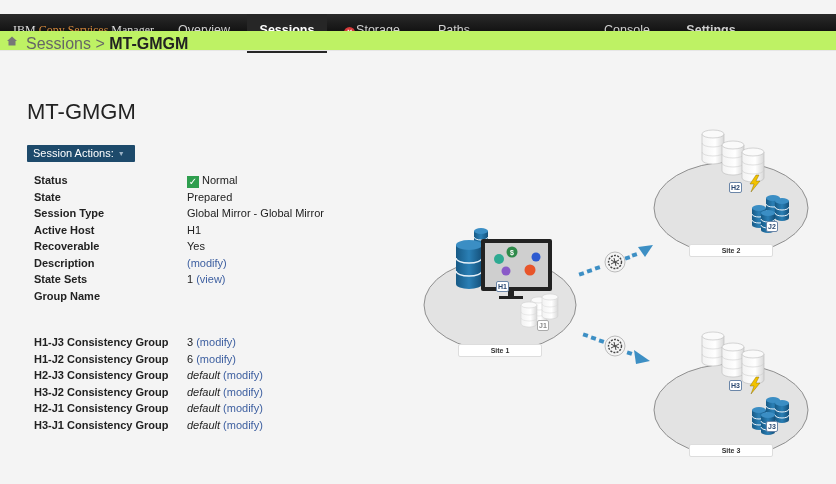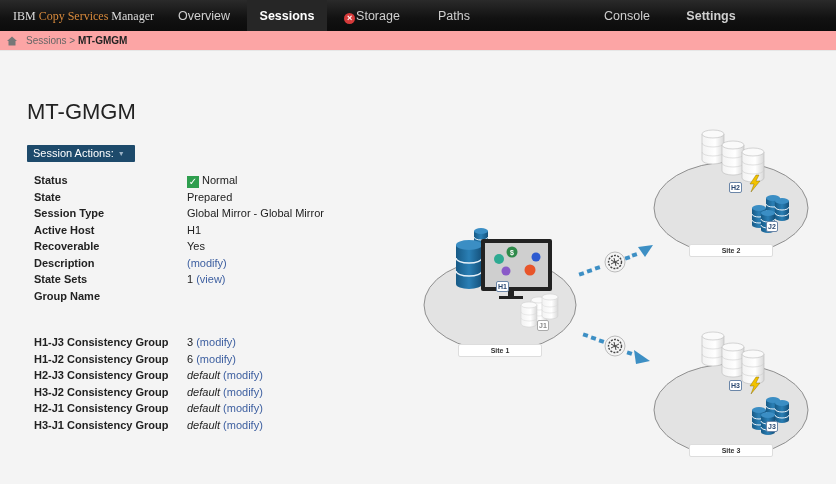--- a/index.html
+++ b/index.html
@@ -1,29 +1,29 @@
 <!DOCTYPE html>
 <html><head>
 <meta charset="utf-8">
 <style>
   * { box-sizing: border-box; margin: 0; padding: 0; }
   html, body { width: 836px; height: 484px; overflow: hidden; }
   body { background: #f4f4f4; font-family: "Liberation Sans", sans-serif; color: #222; position: relative; }
 
   
-  .topnav { position: absolute; left: 0; top: 0; width: 836px; height: 31px;
+  .topnav { position: absolute; left: 0; top: 14px; width: 836px; height: 31px;
     background: linear-gradient(#2a2a2a, #111 60%, #0c0c0c); display: flex; align-items: center; }
   .brand { position: absolute; left: 13px; top: 9px; font-family: "Liberation Serif", serif; font-size: 12px; color: #ddd; white-space: nowrap; }
   .brand .accent { color: #d88a3c; }
   .nav-item { position: absolute; top: 0; height: 39px; line-height: 33px; font-size: 12.5px; color: #cfcfcf; text-align: center; white-space: nowrap; }
   .nav-item.active { background: #262626; color: #fff; font-weight: bold; }
   .nav-item .err { display: inline-block; width: 11px; height: 11px; border-radius: 50%; background: #d53a3a; color: #fff; font-size: 9px; line-height: 11px; text-align: center; vertical-align: -1px; margin-right: 1px; font-weight: bold; }
 
   
-  .breadcrumb { position: absolute; left: 0; top: 31px; width: 836px; height: 20px; background: #fca5a5; border-bottom: 1px solid #e6e6e6; font-size: 10px; color: #666; }
+  .breadcrumb { position: absolute; left: 0; top: 31px; width: 836px; height: 20px; background: #bef264; border-bottom: 1px solid #e6e6e6; font-size: 16px; color: #666; }
   .breadcrumb .home { position: absolute; left: 7px; top: 5px; width: 10px; height: 10px; }
   .breadcrumb .crumbs { position: absolute; left: 26px; top: 4px; }
   .breadcrumb .current { color: #222; font-weight: bold; }
 
   .page-title { position: absolute; left: 27px; top: 99px; font-size: 22px; color: #222; }
   .actions-btn { position: absolute; left: 27px; top: 145px; width: 108px; height: 17px; background: #1d4a6b; color: #fff; font-size: 11px; line-height: 17px; padding-left: 6px; border-radius: 1px; }
   .actions-btn .caret { color: #9cb3c6; font-size: 7px; margin-left: 4px; vertical-align: 1px; }
 
   .props { position: absolute; left: 34px; top: 174px; font-size: 11px; }
   .row { height: 16.5px; position: relative; }

